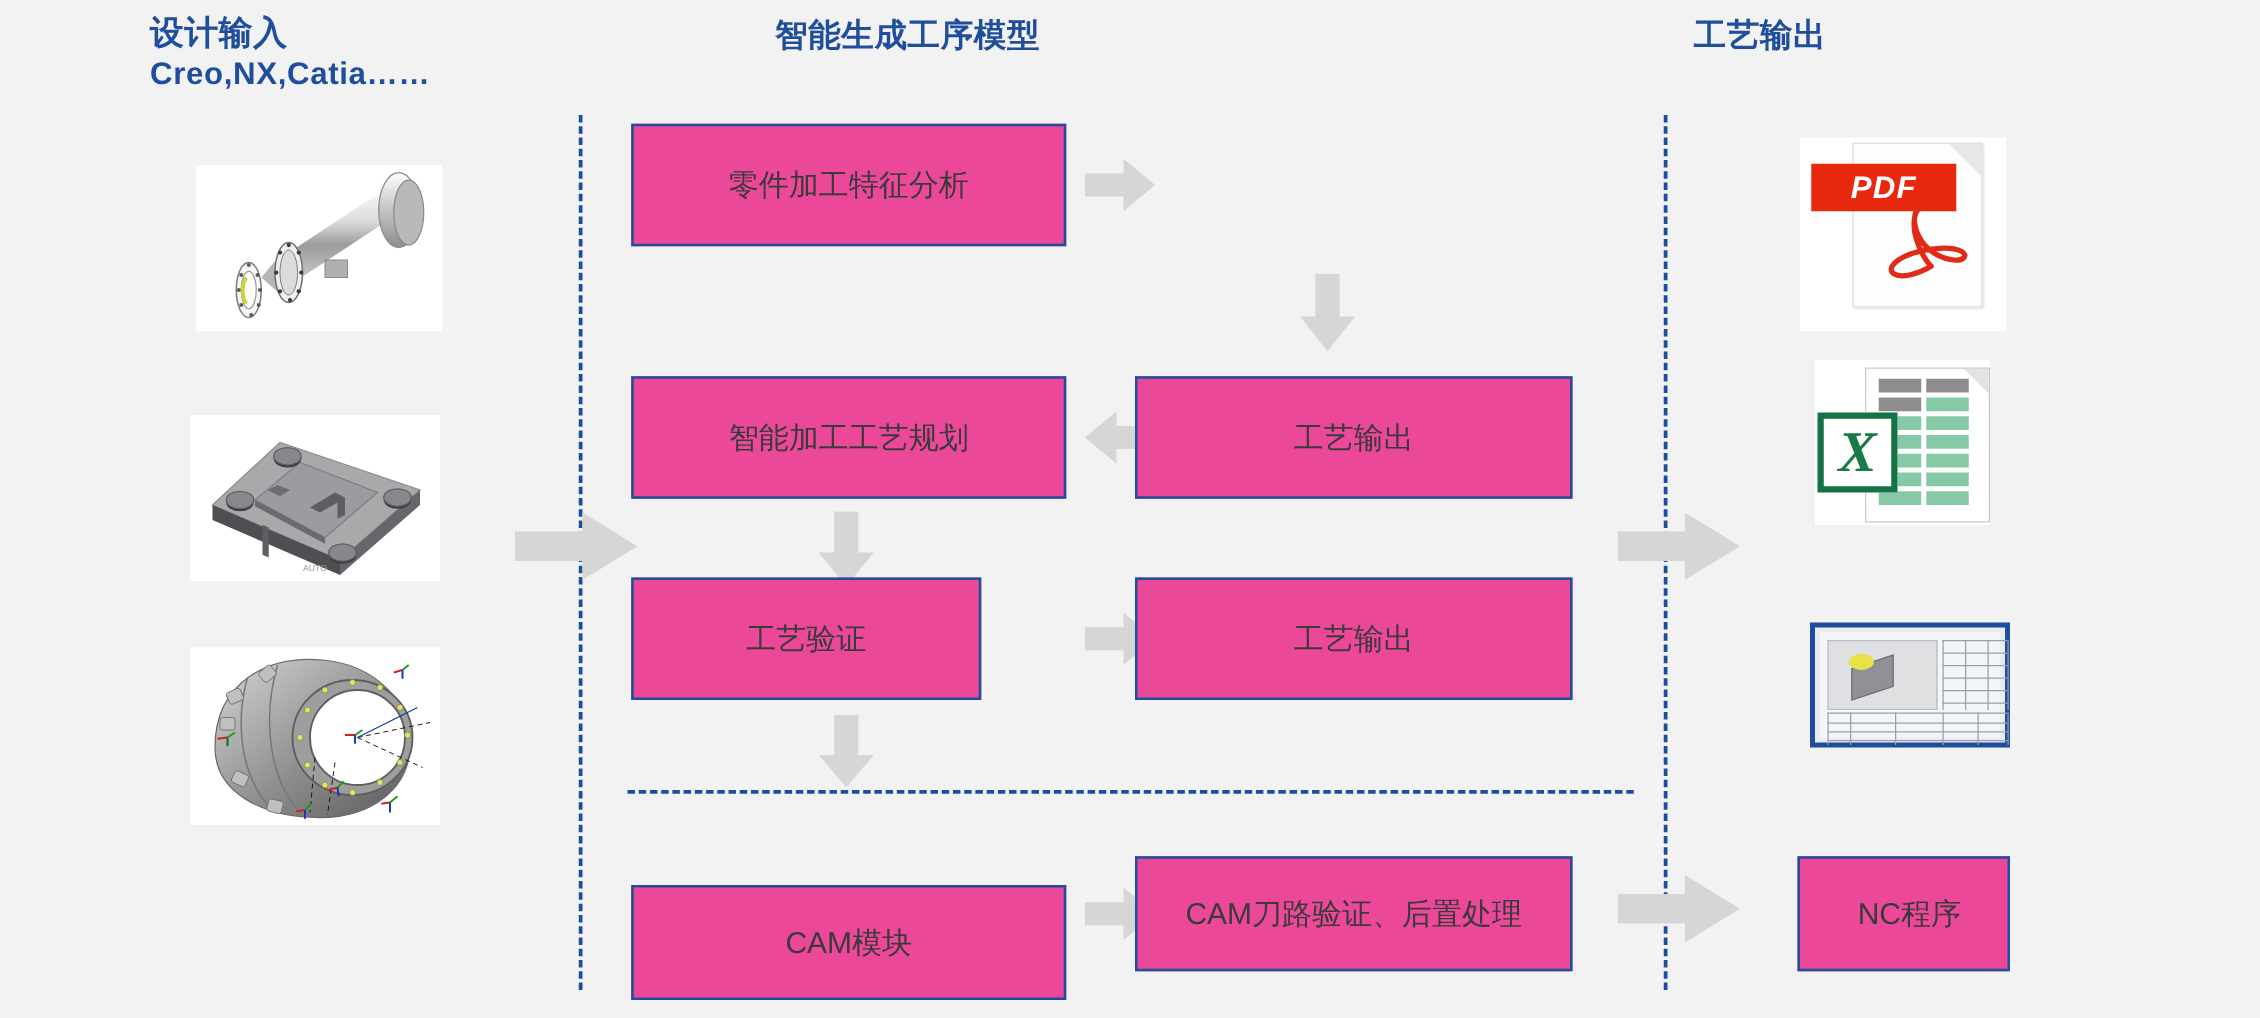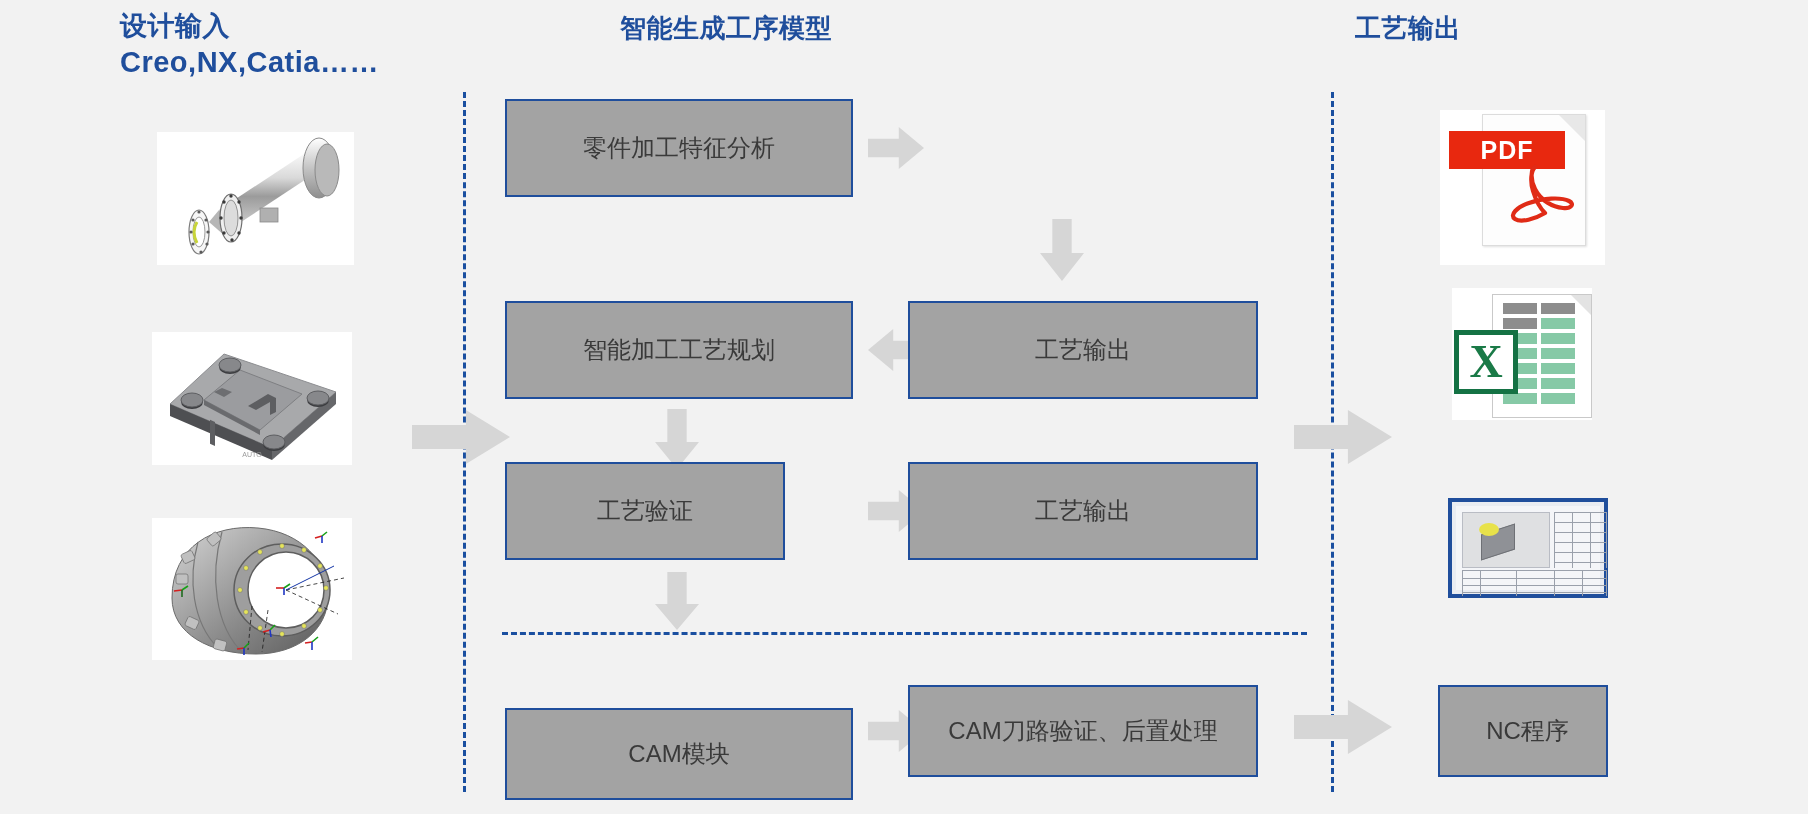--- a/index.html
+++ b/index.html
@@ -20,21 +20,21 @@
   
   .col-title {
     position: absolute;
     color: #1f4e9c;
     font-weight: bold;
     line-height: 1.25;
     letter-spacing: 0.5px;
     white-space: nowrap;
   }
   .col-title .l1 { font-size: 27px; display:block; }
-  .col-title .l2 { font-size: 29px; display:block; }
+  .col-title .l2 { font-size: 25px; display:block; }
 
   #title-left   { left: 120px;  top: 10px;  width: 320px; }
   #title-center { left: 620px;  top: 12px;  width: 420px; font-size: 26px; }
   #title-right  { left: 1355px; top: 12px;  width: 260px; font-size: 26px; }
 
   
   .vdash {
     position: absolute;
     width: 0; border-left: 3px dashed #1a4fa0;
   }
@@ -42,21 +42,21 @@
   #vdash-right { left: 1331px; top: 92px; height: 700px; }
   #hdash-mid {
     position: absolute;
     left: 502px; top: 632px; width: 805px;
     height: 0; border-top: 3px dashed #1a4fa0;
   }
 
   
   .pbox {
     position: absolute;
-    background: #a3a3a3;
+    background: #ec4899;
     border: 2px solid #1f4e9c;
     display: flex;
     align-items: center;
     justify-content: center;
     color: #3a3a3a;
     font-size: 24px;
     text-align: center;
     padding: 0 6px;
   }
 
@@ -79,21 +79,21 @@
   .thumb {
     position: absolute;
     background: #ffffff;
     overflow: hidden;
   }
 
   
   
 
   
-  .outicon { position: absolute; }
+  .outicon { position: absolute; font-style: italic; }
 
   
   .pdf-sheet {
     position: absolute; left: 42px; top: 4px;
     width: 104px; height: 132px;
     background: #fdfdfd;
     border: 1px solid #dcdcdc;
     box-shadow: 1px 1px 2px rgba(0,0,0,.12);
   }
   .pdf-fold {

